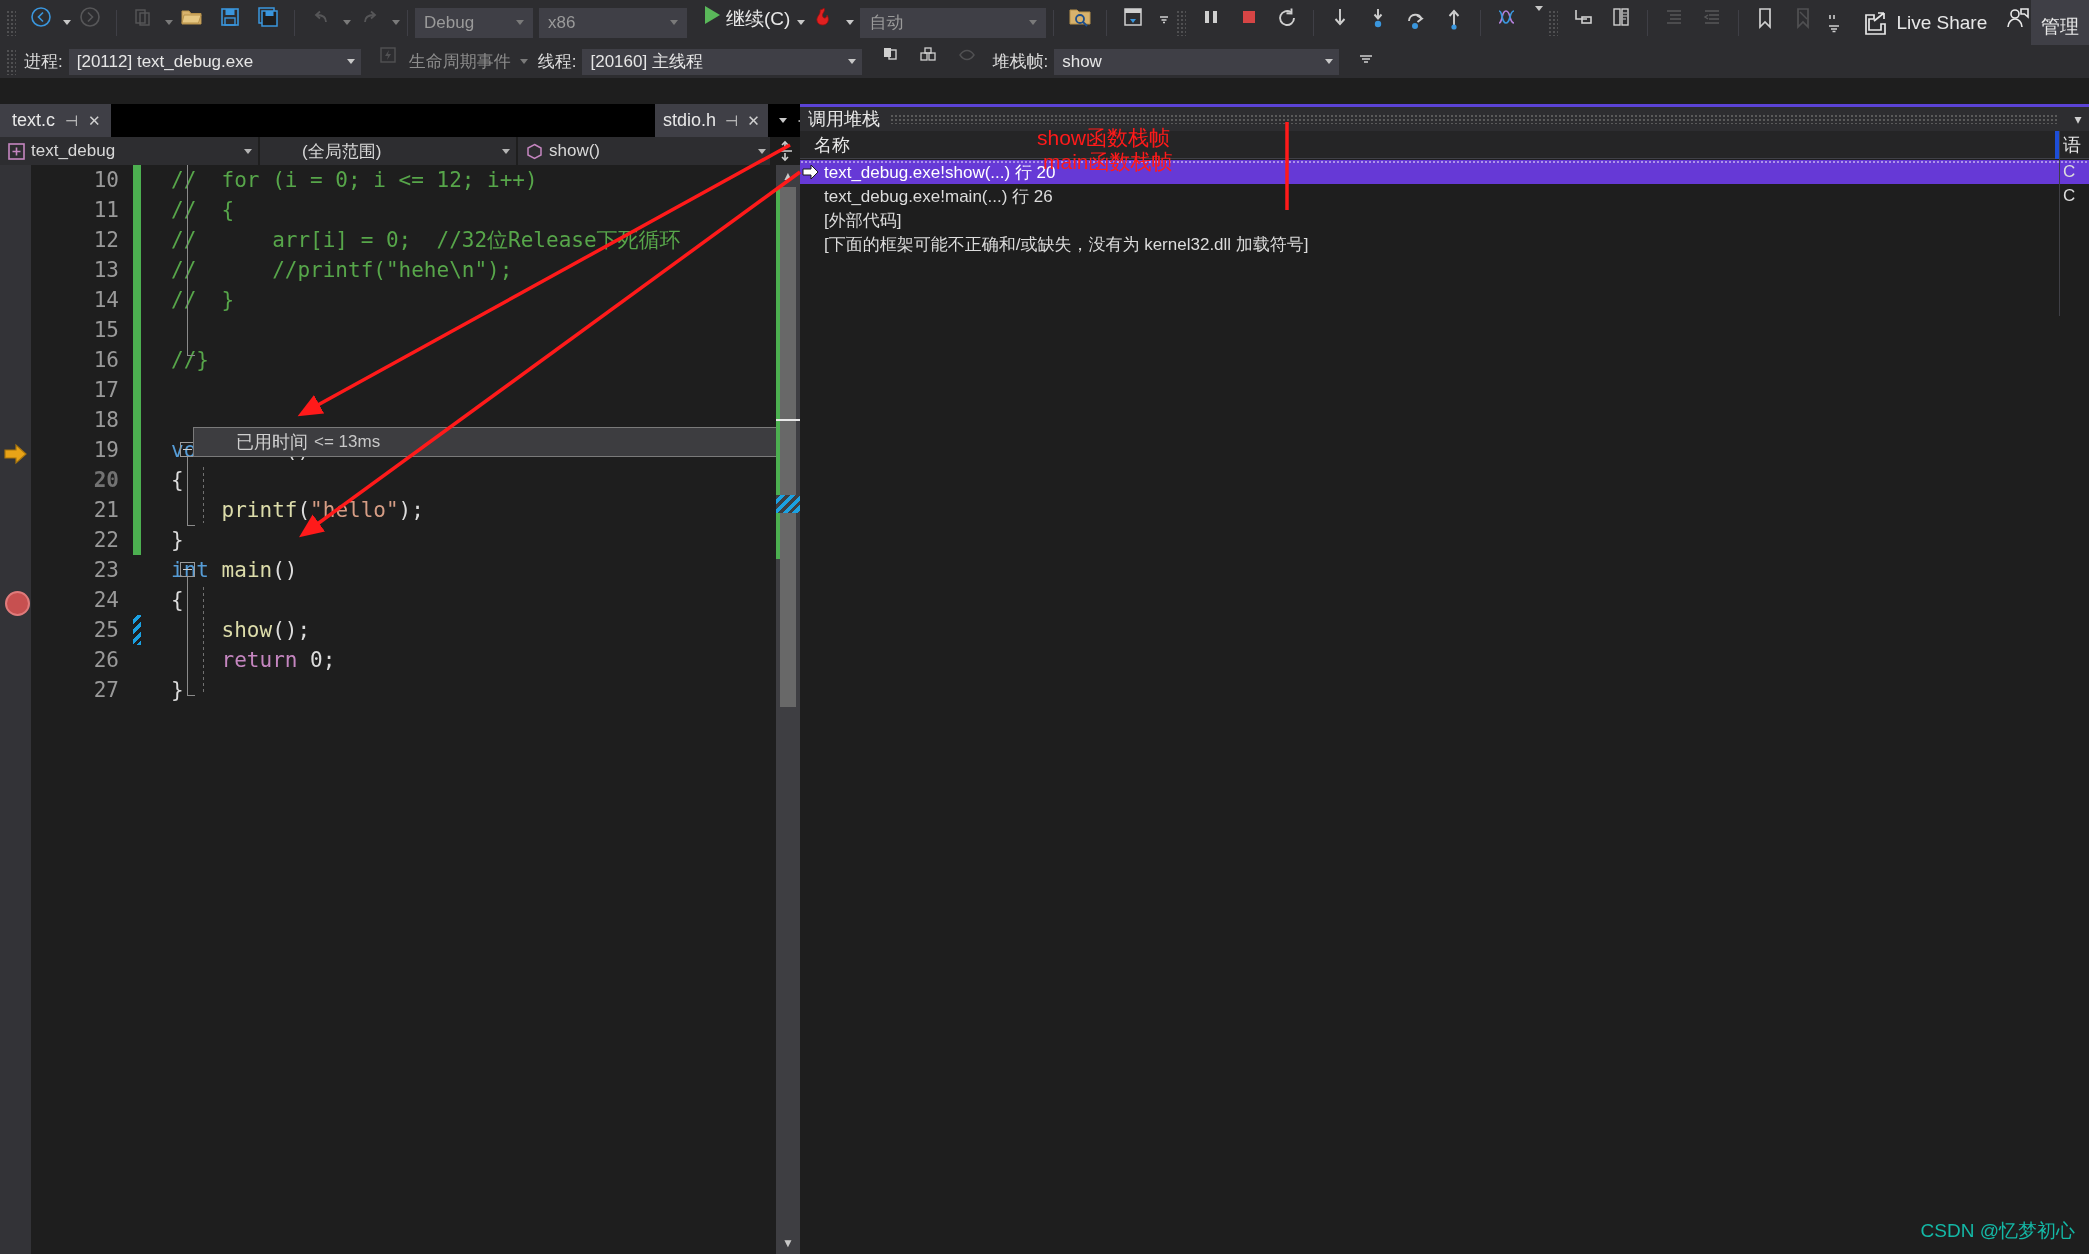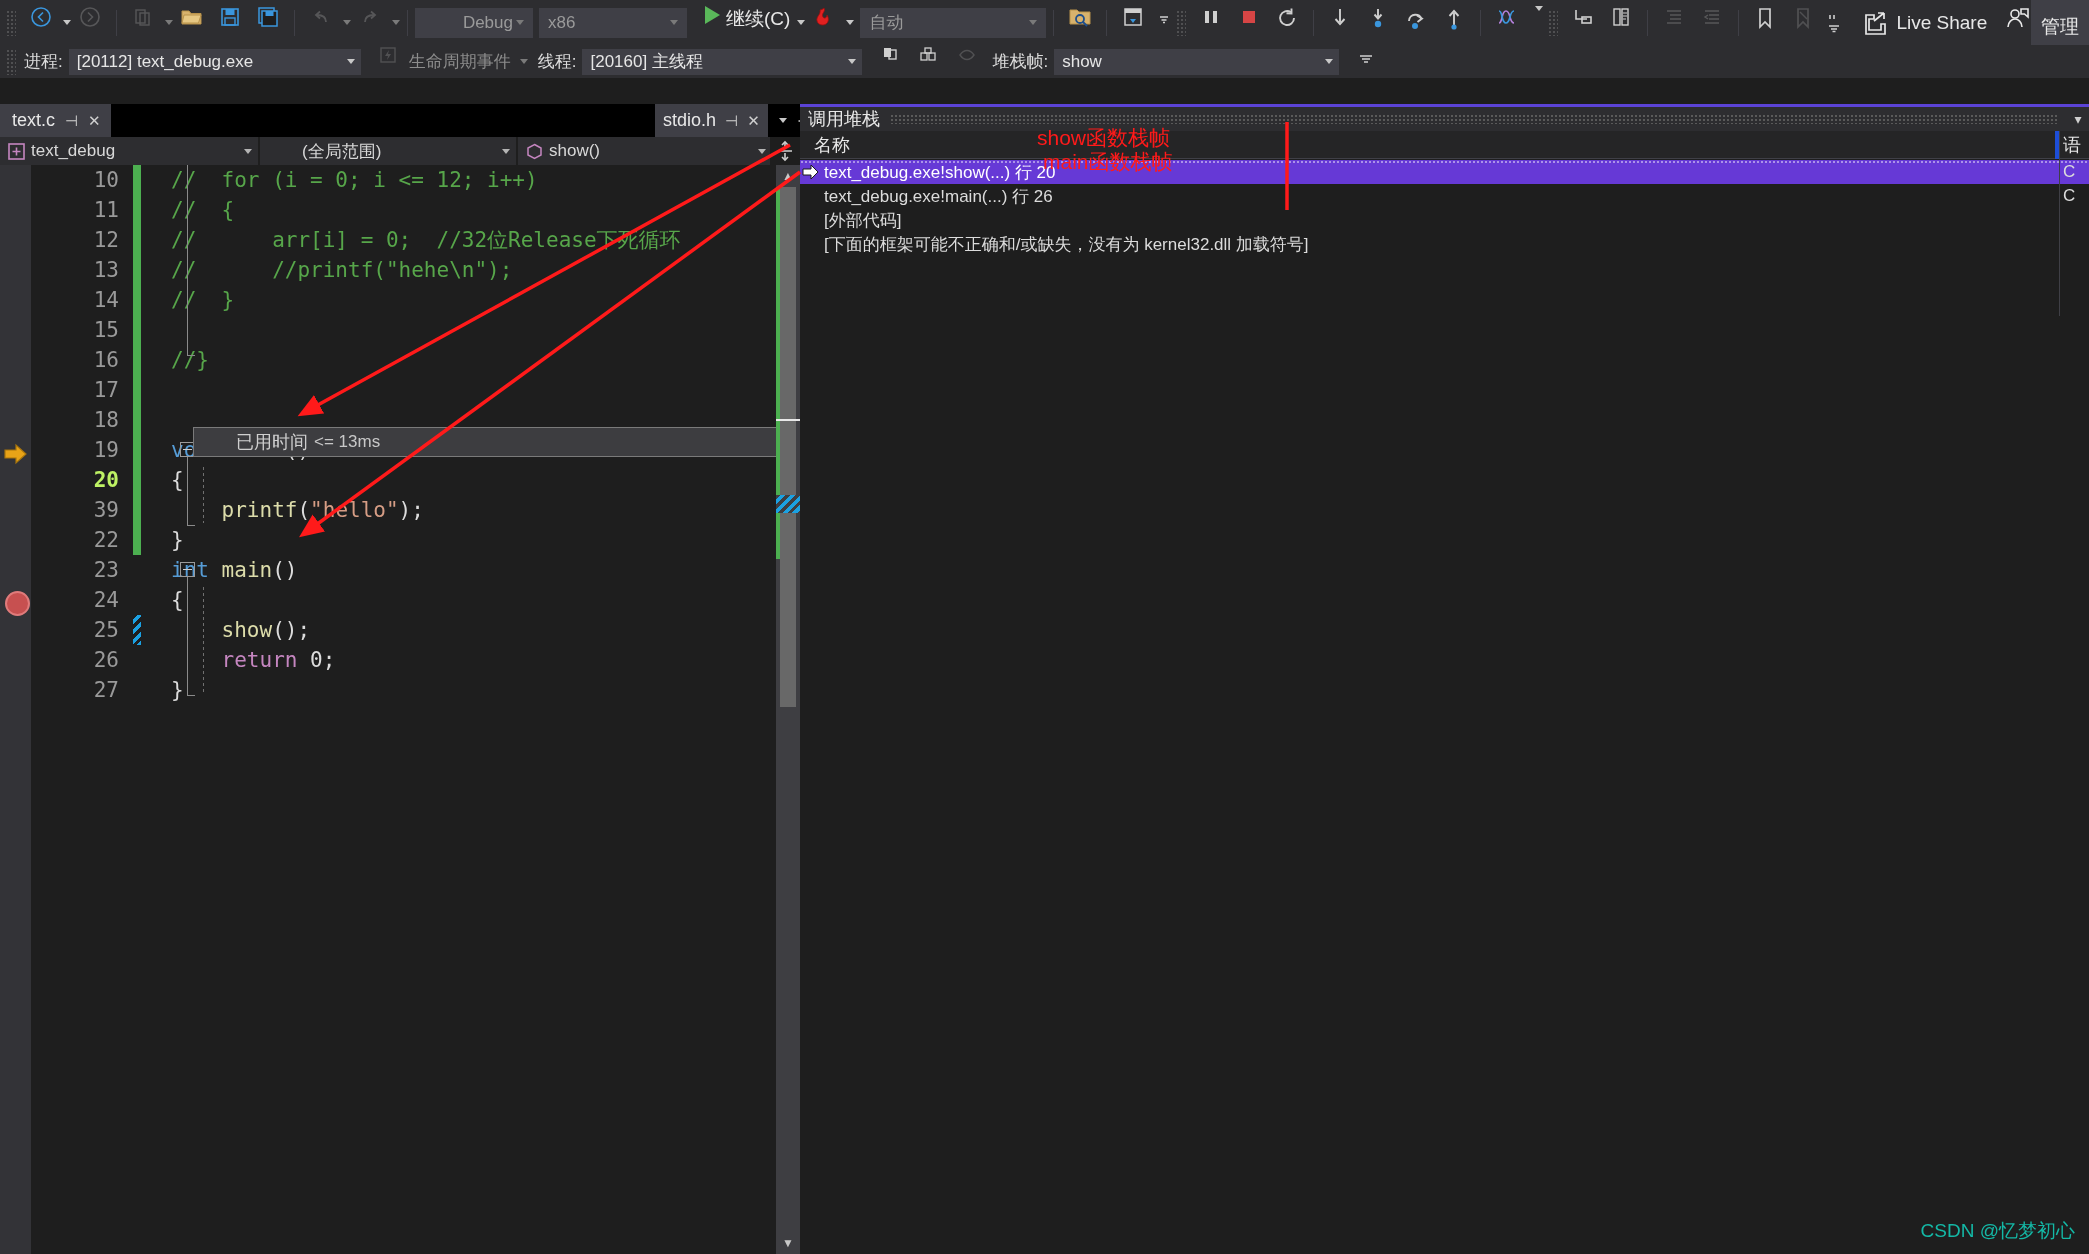--- a/index.html
+++ b/index.html
@@ -183,21 +183,21 @@
     font-size: 21px;
     white-space: pre;
   }
   .lnum {
     width: 70px; text-align: right;
     color: #9a9a9a; font-size: 21px;
     padding-right: 14px; box-sizing: border-box;
     flex: 0 0 auto;
     font-family: "DejaVu Sans Mono", monospace;
   }
-  .lnum.cur { color: #bef264; font-weight: bold; }
+  .lnum.cur { color: #737373; font-weight: bold; }
   .chgbar {
     width: 8px; height: 30px; flex: 0 0 auto;
     margin-right: 6px;
   }
   .chgbar.green { background: #4caf50; }
   .chgbar.none  { background: transparent; }
   .chgbar.blue  {
     background:
       repeating-linear-gradient(135deg, #1e1e1e 0 3px, #1ba1e2 3px 7px);
   }
@@ -453,21 +453,21 @@
     <div class="tbtn disabled">
       <svg width="22" height="22" viewBox="0 0 22 22">
         <path d="M6 16c0-5 4-7 9-7" fill="none" stroke="#9a9a9a" stroke-width="1.8"></path>
         <path d="M12 5.5 L16 9 L12 12.5" fill="none" stroke="#9a9a9a" stroke-width="1.8"></path>
       </svg>
     </div>
     <div class="caret dim"></div>
 
     <div class="tsep"></div>
 
-    <div class="combo" style="width:118px;text-align:right;">
+    <div class="combo" style="width:118px;">
       <span class="combo-text">Debug</span>
       <span class="caret dim"></span>
     </div>
     <div class="combo" style="width:148px;margin-left:6px;">
       <span class="combo-text">x86</span>
       <span class="caret dim"></span>
     </div>
 
     <div style="width:14px;flex:0 0 auto;"></div>
 
@@ -763,21 +763,21 @@
           <div class="codeline"><span class="lnum">11</span><span class="chgbar green"></span><span class="codetext" style="padding-left: 24px;"><span class="c-comment">//  {</span></span></div>
           <div class="codeline"><span class="lnum">12</span><span class="chgbar green"></span><span class="codetext" style="padding-left: 24px;"><span class="c-comment">//      arr[i] = 0;  //32位Release下死循环</span></span></div>
           <div class="codeline"><span class="lnum">13</span><span class="chgbar green"></span><span class="codetext" style="padding-left: 24px;"><span class="c-comment">//      //printf("hehe\n");</span></span></div>
           <div class="codeline"><span class="lnum">14</span><span class="chgbar green"></span><span class="codetext" style="padding-left: 24px;"><span class="c-comment">//  }</span></span></div>
           <div class="codeline"><span class="lnum">15</span><span class="chgbar green"></span></div>
           <div class="codeline"><span class="lnum">16</span><span class="chgbar green"></span><span class="codetext" style="padding-left: 24px;"><span class="c-comment">//}</span></span></div>
           <div class="codeline"><span class="lnum">17</span><span class="chgbar green"></span><span class="codetext" style="padding-left: 24px;"></span></div>
           <div class="codeline"><span class="lnum">18</span><span class="chgbar green"></span><span class="codetext" style="padding-left: 24px;"></span></div>
           <div class="codeline"><span class="lnum">19</span><span class="chgbar green"></span><span class="codetext" style="padding-left: 24px;"><span class="c-key">void</span><span class="c-plain"> </span><span class="c-fn">show</span><span class="c-plain">()</span></span></div>
           <div class="codeline"><span class="lnum cur">20</span><span class="chgbar green"></span><span class="codetext" style="padding-left: 24px;"><span class="c-plain">{</span></span></div>
-          <div class="codeline"><span class="lnum">39</span><span class="chgbar green"></span><span class="codetext" style="padding-left: 24px;"><span class="c-plain">    </span><span class="c-fn">printf</span><span class="c-plain">(</span><span class="c-str">"hello"</span><span class="c-plain">);</span></span></div>
+          <div class="codeline"><span class="lnum">21</span><span class="chgbar green"></span><span class="codetext" style="padding-left: 24px;"><span class="c-plain">    </span><span class="c-fn">printf</span><span class="c-plain">(</span><span class="c-str">"hello"</span><span class="c-plain">);</span></span></div>
           <div class="codeline"><span class="lnum">22</span><span class="chgbar green"></span><span class="codetext" style="padding-left: 24px;"><span class="c-plain">}</span></span></div>
           <div class="codeline"><span class="lnum">23</span><span class="chgbar none"></span><span class="codetext" style="padding-left: 24px;"><span class="c-key">int</span><span class="c-plain"> </span><span class="c-fn">main</span><span class="c-plain">()</span></span></div>
           <div class="codeline"><span class="lnum">24</span><span class="chgbar none"></span><span class="codetext" style="padding-left: 24px;"><span class="c-plain">{</span></span></div>
           <div class="codeline"><span class="lnum">25</span><span class="chgbar blue"></span><span class="codetext" style="padding-left: 24px;"><span class="c-plain">    </span><span class="c-fn">show</span><span class="c-plain">();</span></span></div>
           <div class="codeline"><span class="lnum">26</span><span class="chgbar none"></span><span class="codetext" style="padding-left: 24px;"><span class="c-plain">    </span><span class="c-kw2">return</span><span class="c-plain"> 0;</span></span></div>
           <div class="codeline"><span class="lnum">27</span><span class="chgbar none"></span><span class="codetext" style="padding-left: 24px;"><span class="c-plain">}</span></span></div>
         </div>
 
       <div class="foldbox" style="left:117px; top:277px;"></div>
       <div class="fold-vline" style="left:124px; top:292px; height:68px;"></div>

